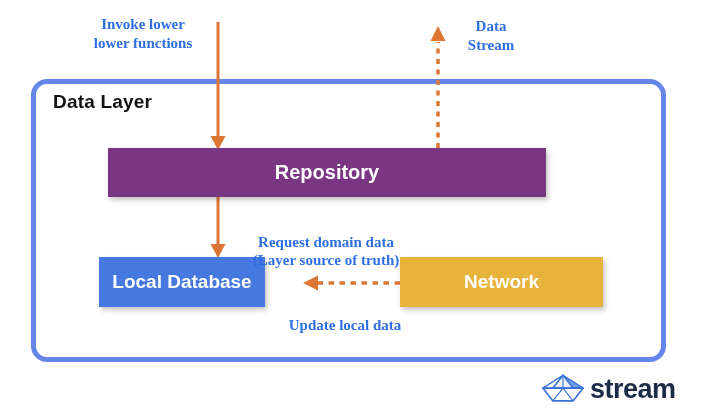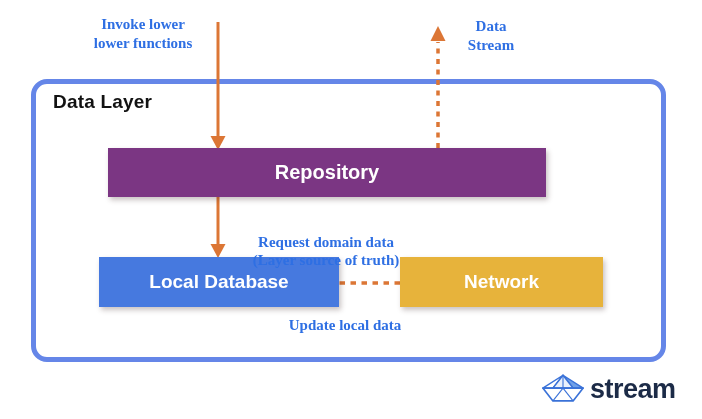--- a/index.html
+++ b/index.html
@@ -38,21 +38,21 @@
     box-shadow: 2px 3px 5px rgba(60, 40, 40, 0.28);
   }
   .node-repository {
     left: 108px; top: 148px;
     width: 438px; height: 49px;
     background: #7B3683;
     font-size: 20px;
   }
   .node-localdb {
     left: 99px; top: 257px;
-    width: 240px; height: 50px;
+    width: 166px; height: 50px;
     background: #4679DF;
     font-size: 19px;
   }
   .node-network {
     left: 400px; top: 257px;
     width: 203px; height: 50px;
     background: #E7B33B;
     font-size: 19px;
   }
   .annotation {

